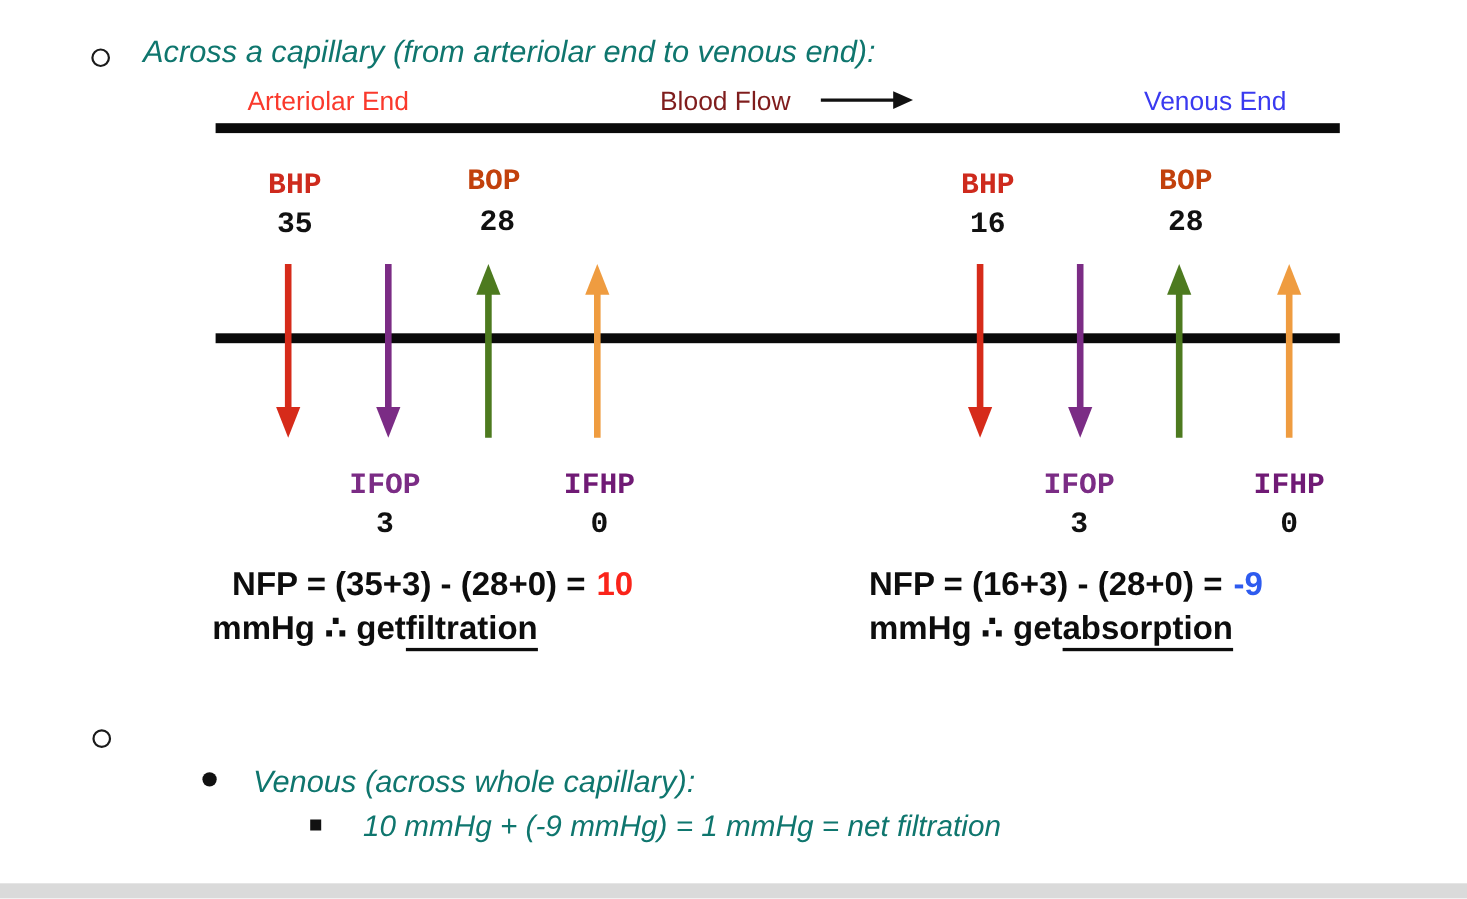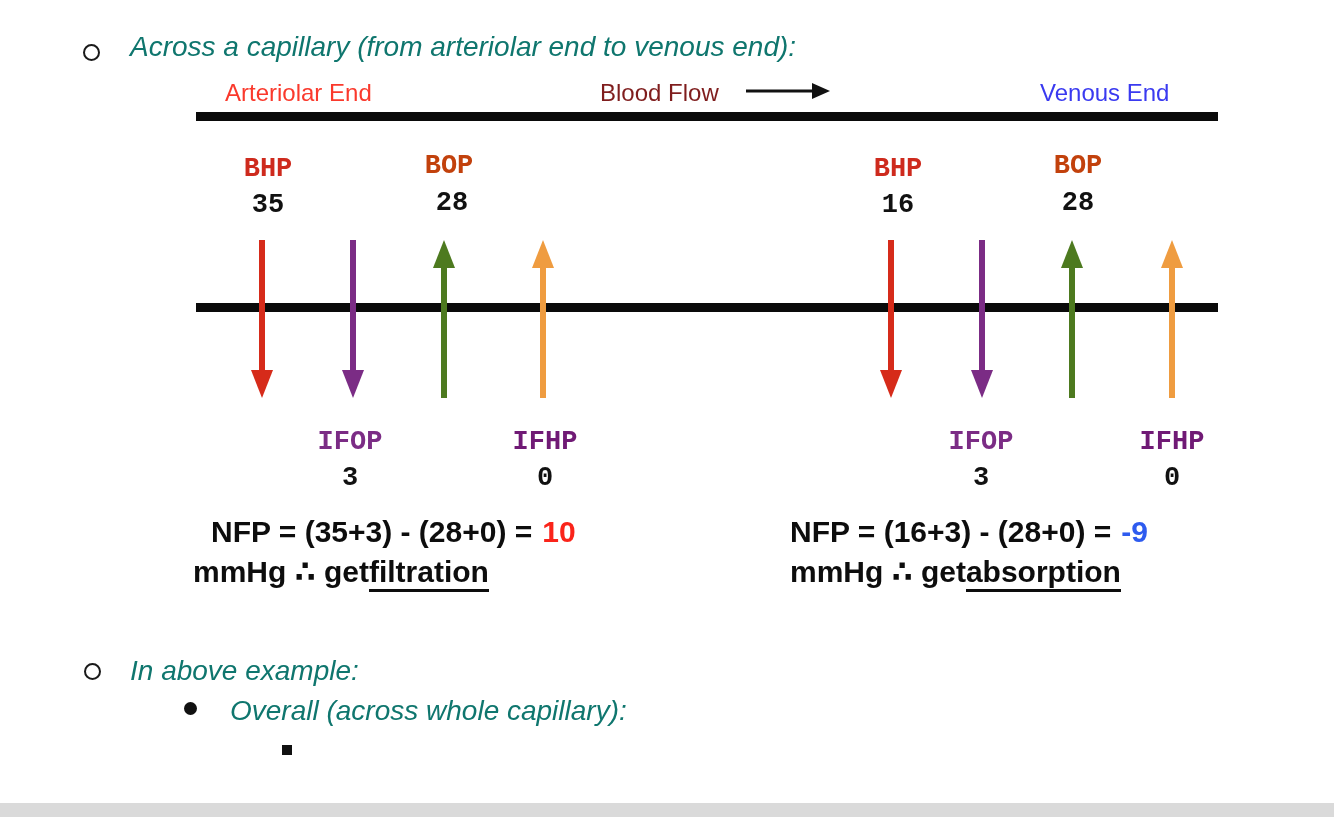--- a/index.html
+++ b/index.html
@@ -126,21 +126,21 @@
 
     <div class="eq" style="left:790px; top:517px;">
       <span>NFP = (16+3) - (28+0) =</span><span class="eq-result eq-blue">-9</span>
     </div>
     <div class="eq" style="left:790px; top:557px;">
       <span>mmHg ∴ get</span><span class="uword">absorption</span>
     </div>
   </div>
 
   <span class="bullet-glyph circle-bullet" style="left:84px; top:663px;"></span>
-  <div class="btext" style="left:130px; top:654px;">In above example:</div>
 
   <span class="bullet-glyph filled-bullet" style="left:184px; top:702px;"></span>
-  <div class="btext" style="left:230px; top:694px;">Overall (across whole capillary):</div>
+  <div class="btext" style="left:230px; top:694px;">Venous (across whole capillary):</div>
 
   <span class="bullet-glyph square-bullet" style="left:282px; top:745px;"></span>
+  <div class="btext sub" style="left:330px; top:735px;">10 mmHg + (-9 mmHg) = 1 mmHg = net filtration</div>
 
   <div class="bottom-strip"></div>
 </div>
 
 </body></html>

